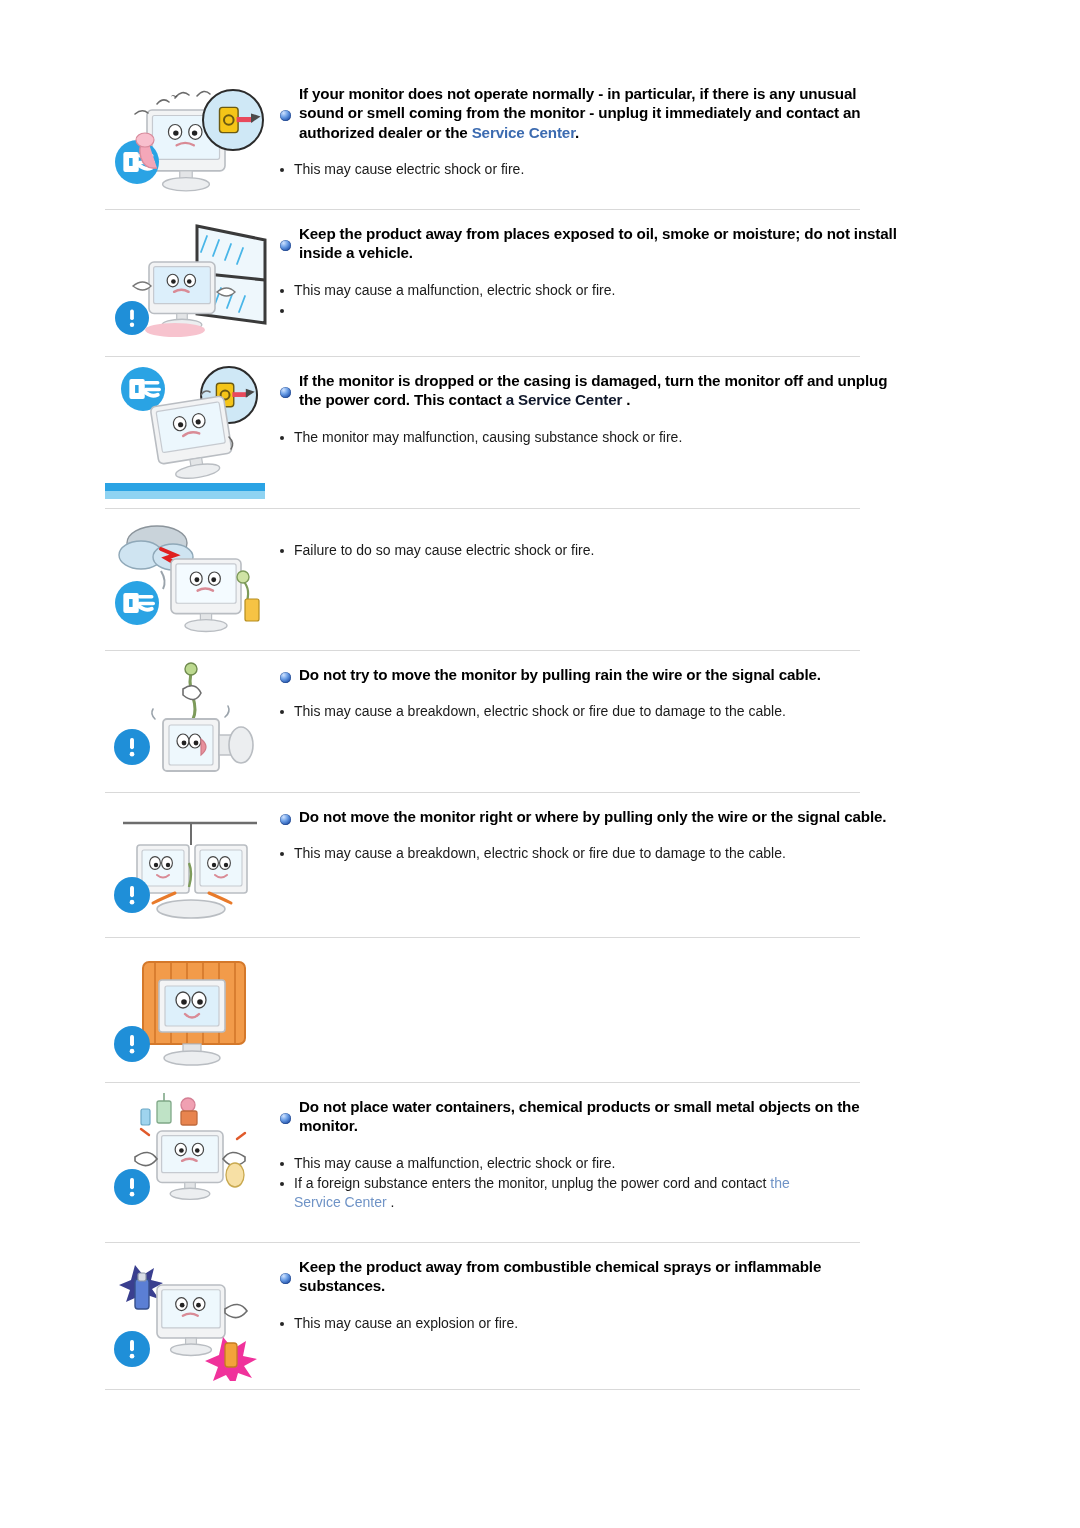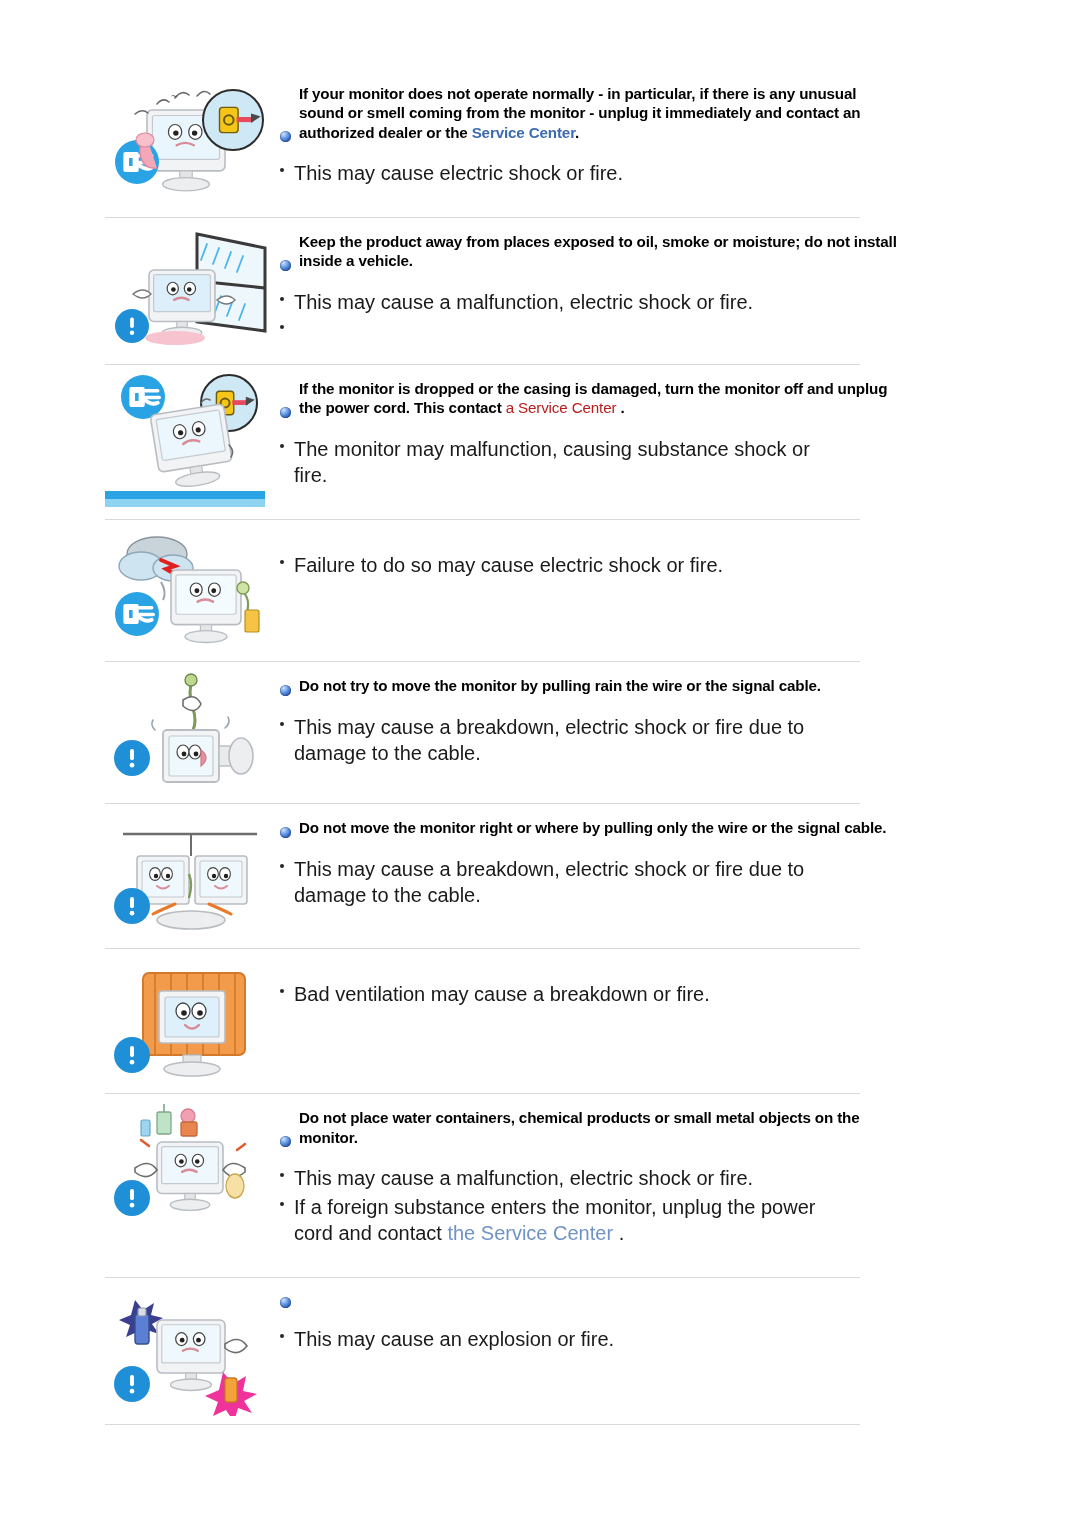--- a/index.html
+++ b/index.html
@@ -49,21 +49,21 @@
 
   
   .textcol {
     flex: 1;
     padding-left: 0px;
     padding-top: 6px;
   }
 
   .heading-row {
     display: flex;
-    align-items: flex-end;
+    align-items: center;
   }
   .head-bullet {
     width: 11px;
     min-width: 11px;
     height: 11px;
     margin-top: 5px;
     margin-right: 8px;
     border-radius: 50%;
     background: radial-gradient(circle at 33% 28%, #cfe2ff 0%, #6a9ee6 38%, #1f4fa8 78%, #123271 100%);
     box-shadow: 0 0 0 0.5px rgba(20,50,110,0.55) inset;
@@ -74,37 +74,37 @@
     line-height: 1.28;
     letter-spacing: -0.15px;
     color: #000;
     max-width: 600px;
   }
   .link-strong {
     color: #3c6bb0;
     font-weight: bold;
   }
   .link-soft {
-    color: #b91c1c;
-    font-weight: normal;
+    color: #0f172a;
+    font-weight: bold;
   }
   .link-light {
     color: #6f93c6;
     font-weight: normal;
   }
 
   .bullets {
     margin: 18px 0 0 0;
     padding: 0;
     list-style: none;
   }
   .bullets li {
     display: flex;
     align-items: flex-start;
-    font-size: 20px;
+    font-size: 14px;
     line-height: 1.33;
     color: #1a1a1a;
     margin-bottom: 2px;
   }
   .bullets li .dot {
     width: 4px;
     min-width: 4px;
     height: 4px;
     border-radius: 50%;
     background: #262626;
@@ -435,26 +435,20 @@
         <rect x="78" y="98" width="18" height="10" fill="#e3e5e7" stroke="#bcc0c5" stroke-width="1.3"></rect>
         <ellipse cx="87" cy="112" rx="28" ry="7" fill="#eceef0" stroke="#b9bdc2" stroke-width="1.5"></ellipse>
         <g>
             <circle cx="27" cy="98" r="18" fill="#1f8fd8"></circle>
     <rect x="25.02" y="89" width="3.96" height="11.16" rx="1.8" fill="#fff"></rect>
     <circle cx="27" cy="105.2" r="2.34" fill="#fff"></circle>
           </g>
       </svg>
     </div>
     <div class="textcol sec-body">
-      <ul class="bullets">
-        <li>
-            <span class="dot"></span>
-            <span class="btxt"><span>Bad ventilation may cause a breakdown or fire.</span></span>
-          </li>
-      </ul>
     </div>
   </div>
     <hr class="divider">
     <div class="safety-section">
     <div class="illus">
       <svg width="175" height="125" viewBox="0 0 175 125" xmlns="http://www.w3.org/2000/svg">
         <g>
           <rect x="52" y="10" width="14" height="22" rx="2" fill="#bfe3c6" stroke="#7fa887" stroke-width="1.3"></rect>
           <path d="M59 10 v-8" stroke="#7fa887" stroke-width="1.6"></path>
           <circle cx="83" cy="14" r="7" fill="#f0a0b2" stroke="#d47f94" stroke-width="1.3"></circle>
@@ -537,20 +531,21 @@
         <g>
             <circle cx="27" cy="98" r="18" fill="#1f8fd8"></circle>
     <rect x="25.02" y="89" width="3.96" height="11.16" rx="1.8" fill="#fff"></rect>
     <circle cx="27" cy="105.2" r="2.34" fill="#fff"></circle>
           </g>
       </svg>
     </div>
     <div class="textcol sec-body">
       <div class="heading-row">
         <span class="head-bullet"></span>
+        <div class="head-text"><span>Keep the product away from combustible chemical sprays or inflammable substances.</span></div>
       </div>
       <ul class="bullets">
         <li>
             <span class="dot"></span>
             <span class="btxt"><span>This may cause an explosion or fire.</span></span>
           </li>
       </ul>
     </div>
   </div>
     <hr class="divider">

